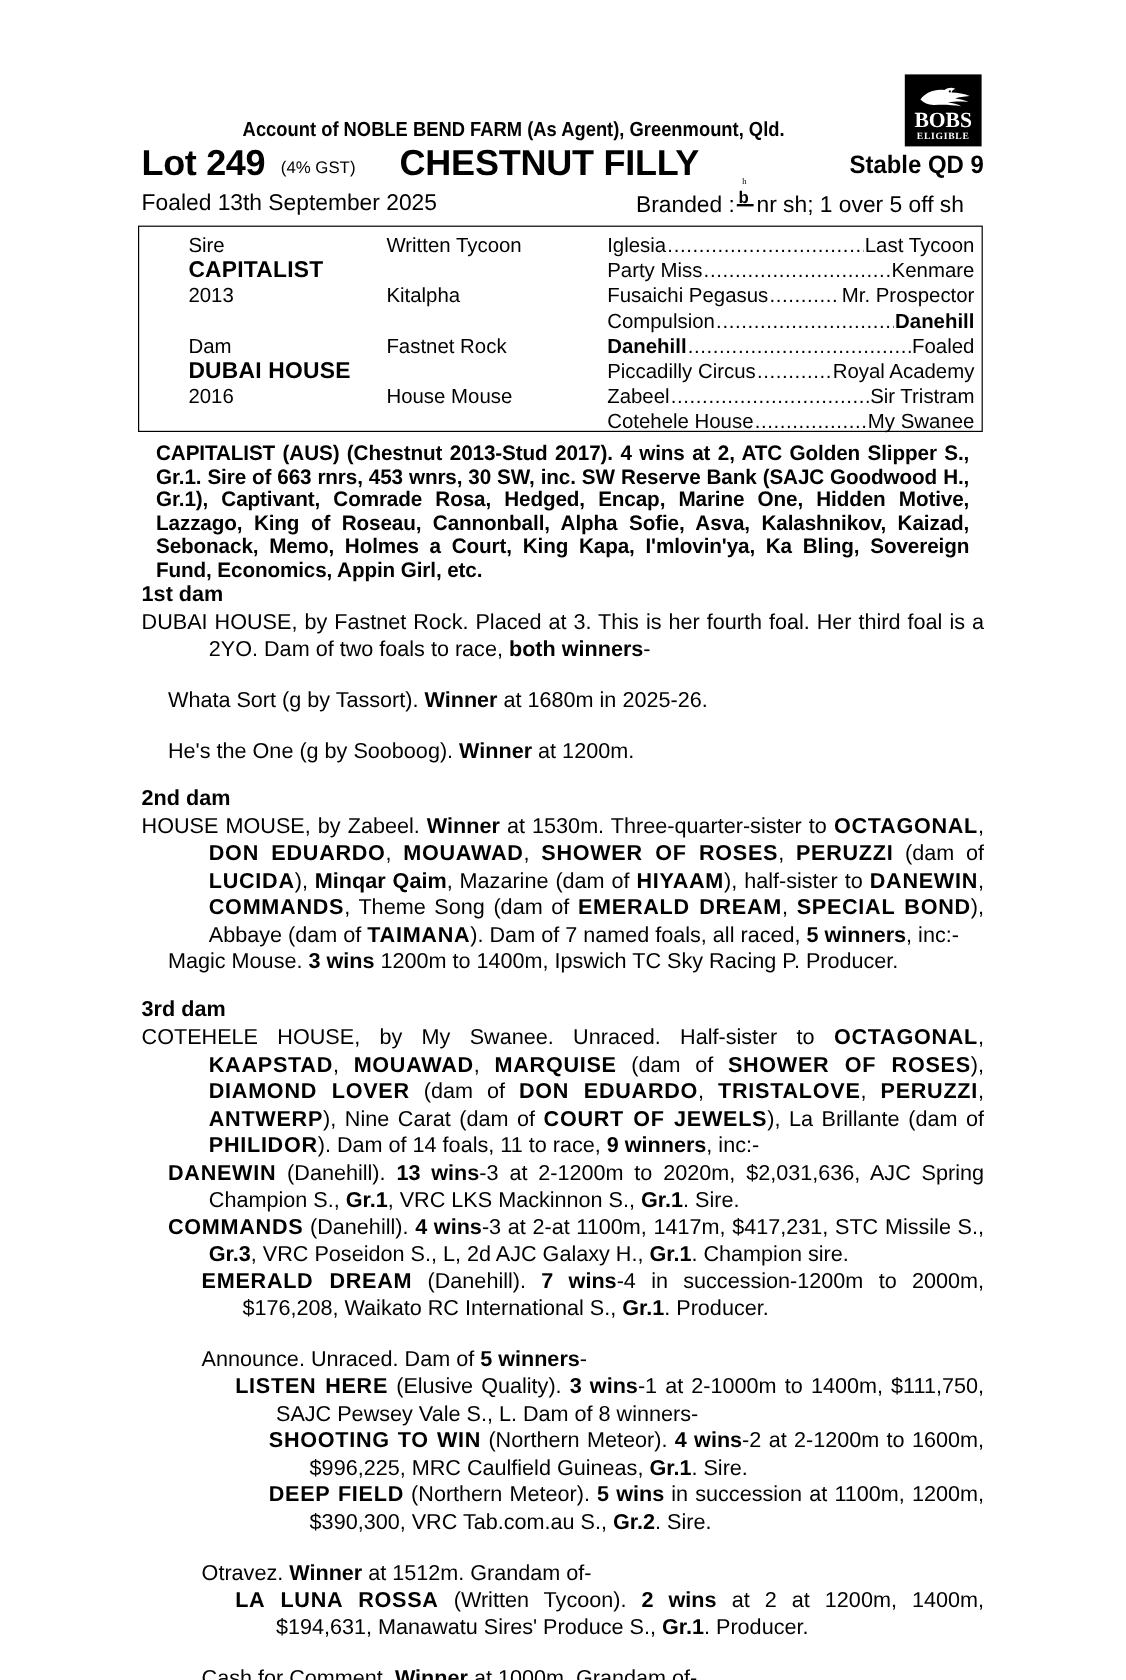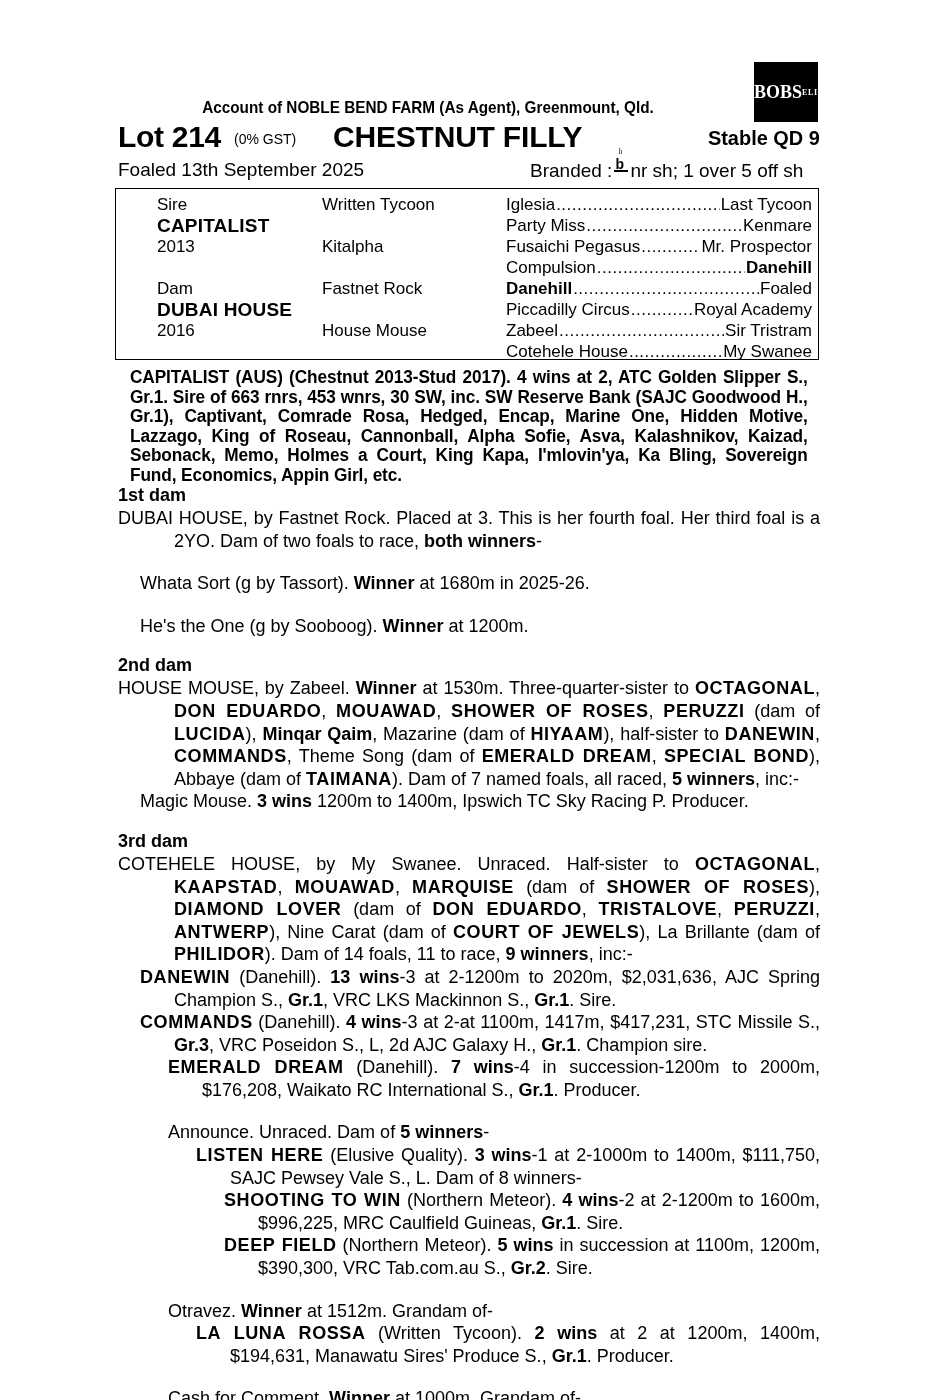--- a/index.html
+++ b/index.html
@@ -24,23 +24,23 @@
 
   
   .bobs-logo {
     position: absolute;
     left: 754px;
     top: 62px;
     width: 64px;
     height: 60px;
     background: #000000;
     display: flex;
-    flex-direction: row;
+    flex-direction: column;
     align-items: center;
-    justify-content: flex-start;
+    justify-content: center;
   }
   .bobs-horse {
     margin-top: 5px;
     width: 46px;
     height: 20px;
   }
   .bobs-name {
     color: #ffffff;
     font-family: "Liberation Serif", serif;
     font-weight: bold;
@@ -282,22 +282,22 @@
       <path d="M4 12 C8 6, 16 3, 24 4 C27 2, 30 1.5, 33 3 C31 4, 30 5, 30 6 C35 6, 41 7, 45 9 C40 9.5, 36 10, 33 11 C37 11.5, 41 12.5, 44 14 C38 13.5, 32 13.5, 27 14.5 C31 15, 35 16, 38 17.5 C31 16.5, 23 16, 16 16.5 C11 16.8, 7 15, 4 12 Z" fill="#ffffff"></path>
       <circle cx="28.5" cy="5.2" r="0.9" fill="#000000"></circle>
     </svg>
     <div class="bobs-name">BOBS</div>
     <div class="bobs-sub">ELIGIBLE</div>
   </div>
 
   <div class="account-line">Account of NOBLE BEND FARM (As Agent), Greenmount, Qld.</div>
 
   <div class="lotline">
-    <span class="lot-no">Lot 214</span>
-    <span class="gst">(0% GST)</span>
+    <span class="lot-no">Lot 249</span>
+    <span class="gst">(4% GST)</span>
     <span class="colour-sex">CHESTNUT FILLY</span>
     <span class="stable">Stable QD 9</span>
   </div>
 
   <div class="foal-row">
     <span class="foaled">Foaled 13th September 2025</span>
     <span class="branded"><span>Branded :</span><span class="brand-glyph"><span class="bg-h">ʰ</span><span class="bg-b">b</span><span class="bg-bar"></span></span><span>nr sh; 1 over 5 off sh</span></span>
   </div>
 
   <div class="ped-table" id="ped-table">

